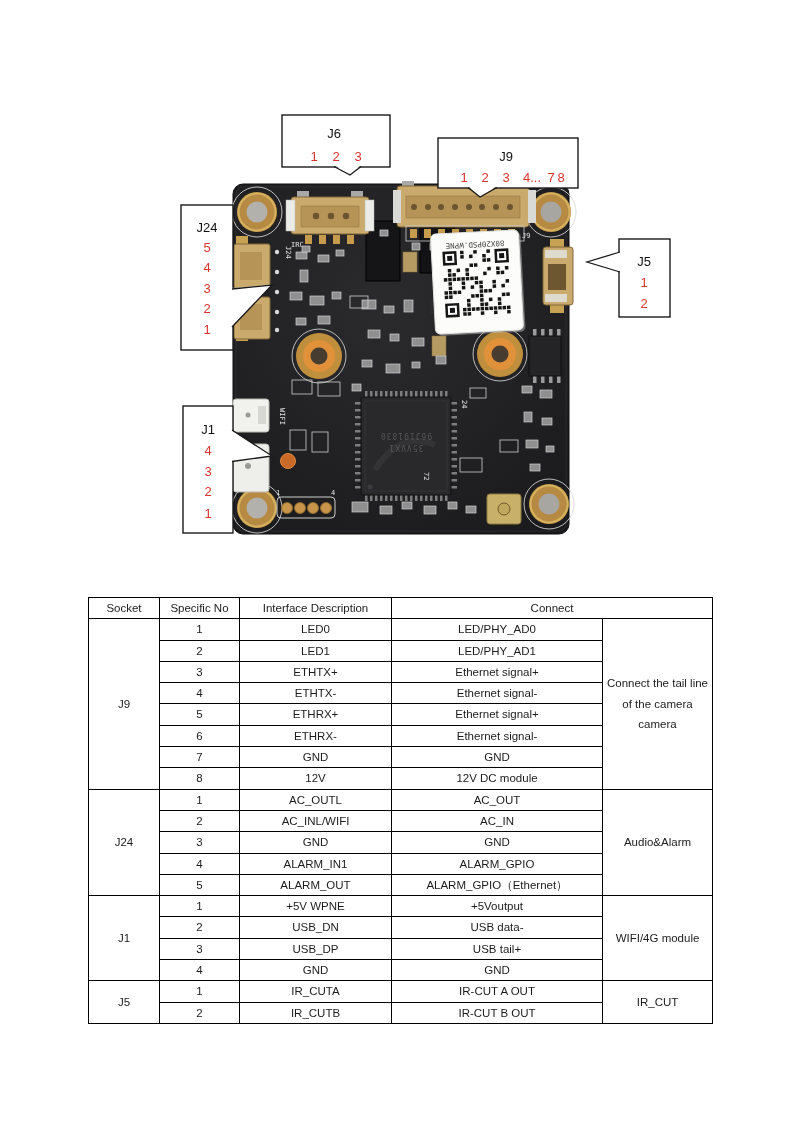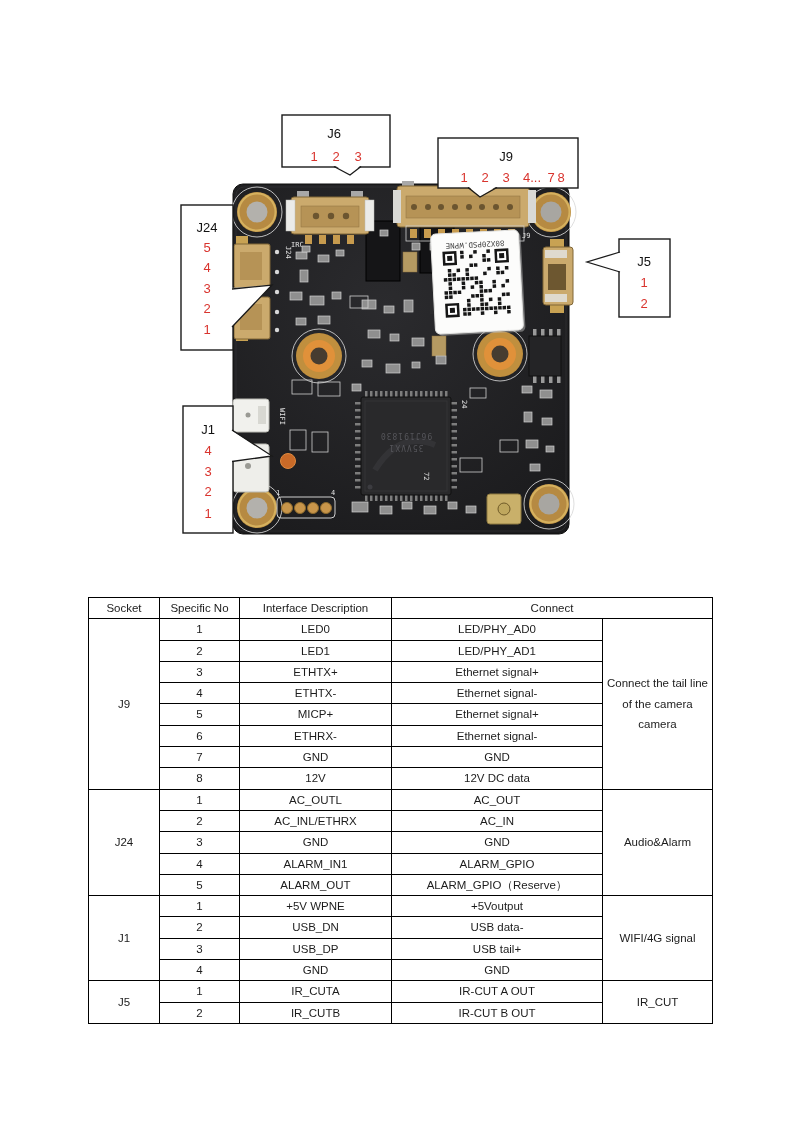--- a/index.html
+++ b/index.html
@@ -503,71 +503,71 @@
           <td>ETHTX+</td>
           <td>Ethernet signal+</td>
         </tr>
         <tr>
           <td>4</td>
           <td>ETHTX-</td>
           <td>Ethernet signal-</td>
         </tr>
         <tr>
           <td>5</td>
-          <td>MICP+</td>
+          <td>ETHRX+</td>
           <td>Ethernet signal+</td>
         </tr>
         <tr>
           <td>6</td>
           <td>ETHRX-</td>
           <td>Ethernet signal-</td>
         </tr>
         <tr>
           <td>7</td>
           <td>GND</td>
           <td>GND</td>
         </tr>
         <tr>
           <td>8</td>
           <td>12V</td>
-          <td>12V DC data</td>
+          <td>12V DC module</td>
         </tr>
         <tr>
           <td rowspan="5">J24</td>
           <td>1</td>
           <td>AC_OUTL</td>
           <td>AC_OUT</td>
           <td rowspan="5" class="note">Audio&amp;Alarm</td>
         </tr>
         <tr>
           <td>2</td>
-          <td>AC_INL/ETHRX</td>
+          <td>AC_INL/WIFI</td>
           <td>AC_IN</td>
         </tr>
         <tr>
           <td>3</td>
           <td>GND</td>
           <td>GND</td>
         </tr>
         <tr>
           <td>4</td>
           <td>ALARM_IN1</td>
           <td>ALARM_GPIO</td>
         </tr>
         <tr>
           <td>5</td>
           <td>ALARM_OUT</td>
-          <td>ALARM_GPIO（Reserve）</td>
+          <td>ALARM_GPIO（Ethernet）</td>
         </tr>
         <tr>
           <td rowspan="4">J1</td>
           <td>1</td>
           <td>+5V WPNE</td>
           <td>+5Voutput</td>
-          <td rowspan="4" class="note">WIFI/4G signal</td>
+          <td rowspan="4" class="note">WIFI/4G module</td>
         </tr>
         <tr>
           <td>2</td>
           <td>USB_DN</td>
           <td>USB data-</td>
         </tr>
         <tr>
           <td>3</td>
           <td>USB_DP</td>
           <td>USB tail+</td>

